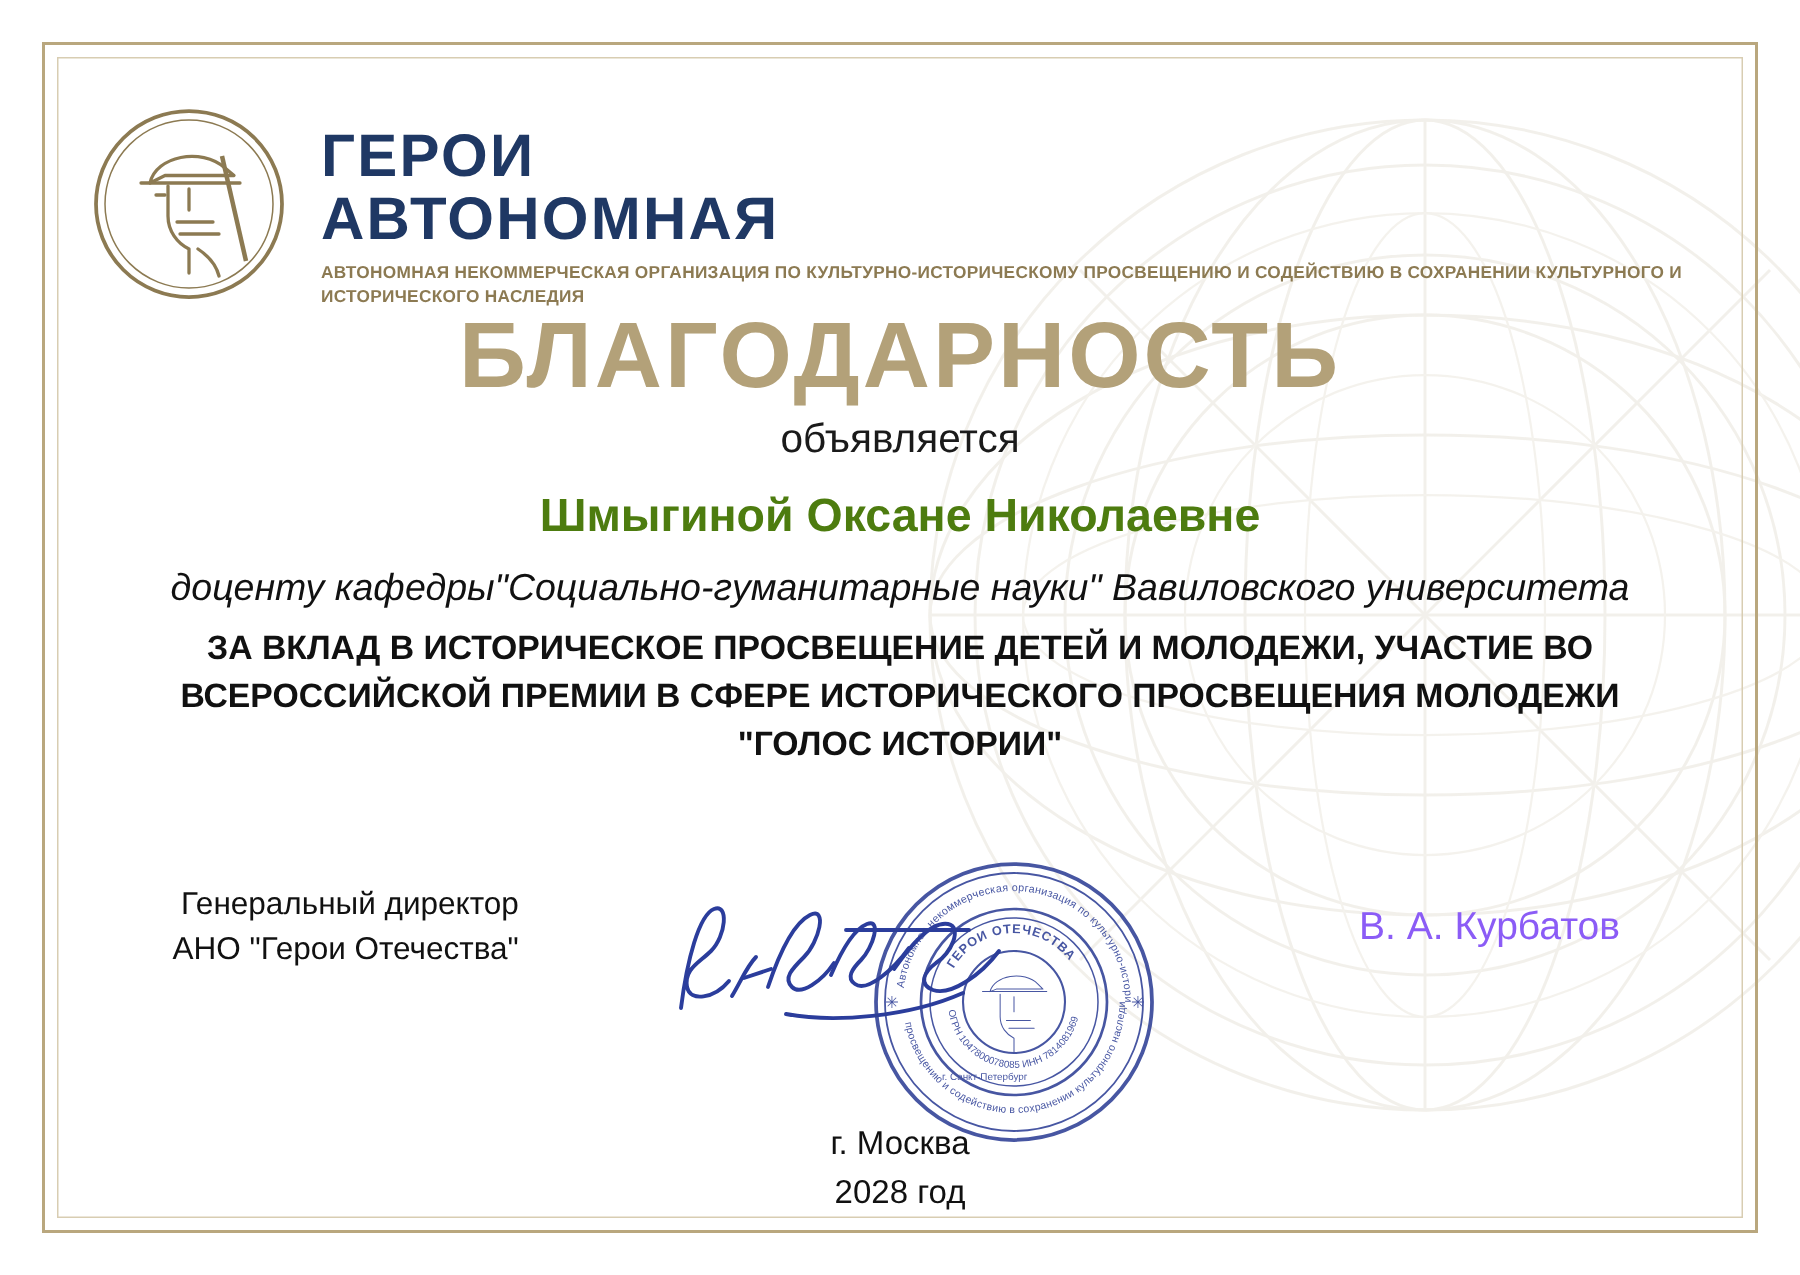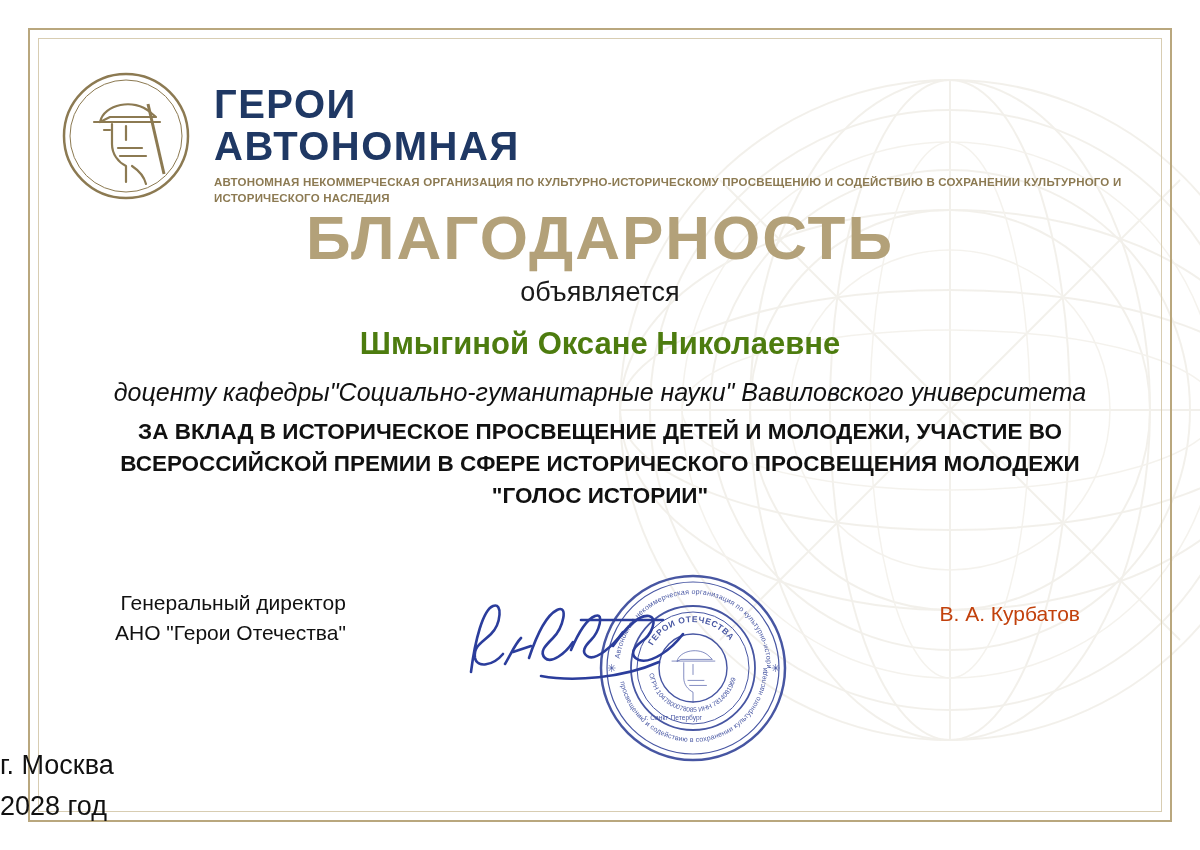--- a/index.html
+++ b/index.html
@@ -154,22 +154,22 @@
   .sign-left {
     text-align: right;
     font-size: 21px;
     color: #111111;
     line-height: 1.45;
     padding-left: 55px;
     padding-top: 8px;
   }
   .sign-right {
     text-align: center;
-    font-size: 21px;
-    color: #c2410c;
+    font-size: 26px;
+    color: #8b5cf6;
     padding-right: 60px;
     padding-top: 22px;
   }
 
   .sign-middle {
     position: relative;
     width: 380px;
     height: 180px;
   }
   .signature-svg {
@@ -181,22 +181,22 @@
     position: absolute;
     left: 130px;
     top: -12px;
   }
 
   .place-date {
     position: absolute;
     left: 0;
     right: 0;
     top: 745px;
-    text-align: left;
-    font-size: 27px;
+    text-align: center;
+    font-size: 22px;
     color: #111111;
     line-height: 1.5;
   }
 </style>
 </head>
 <body>
 
 <div class="certificate">
 
   <svg class="watermark" viewBox="0 0 900 830" xmlns="http://www.w3.org/2000/svg">

